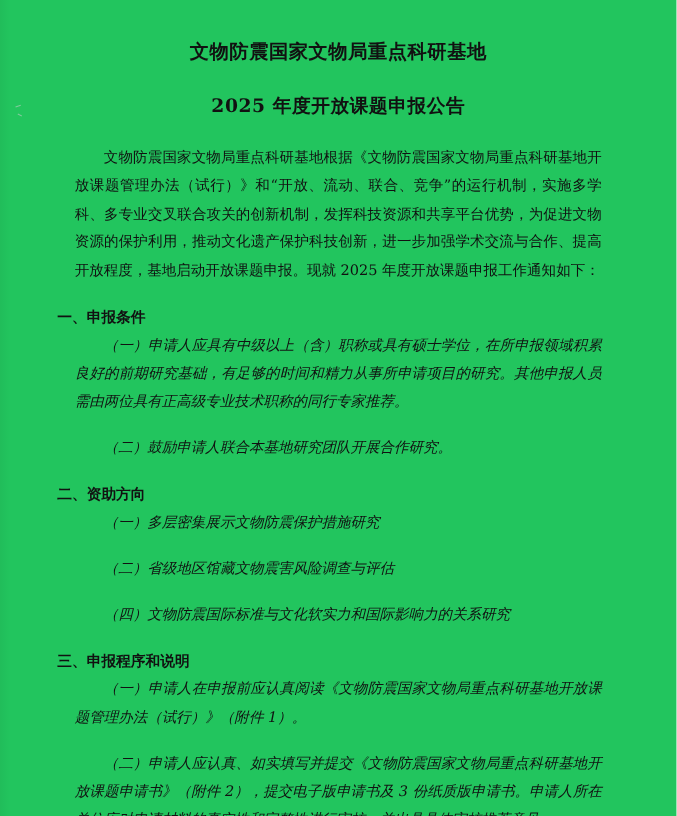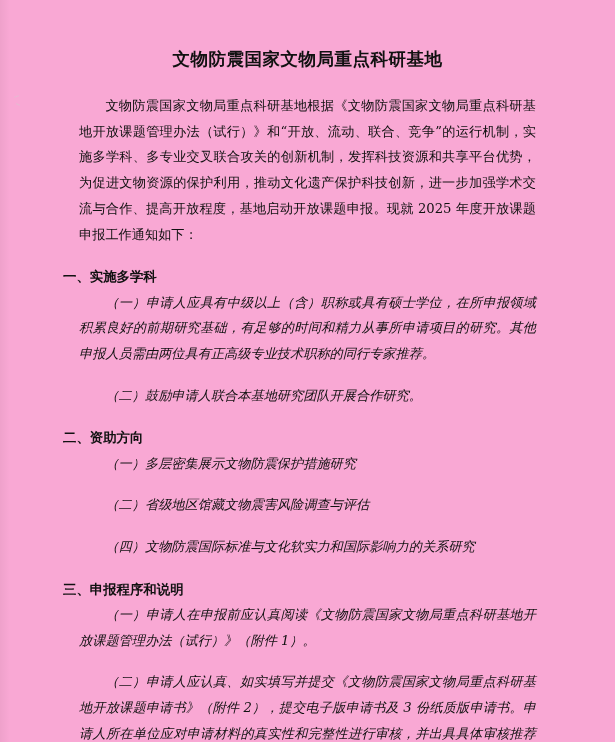--- a/index.html
+++ b/index.html
@@ -12,22 +12,22 @@
     height: 742px;
     font-family: "DejaVu Serif", "Liberation Serif", serif;
     color: #111111;
     overflow: hidden;
     position: relative;
   }
   .page {
     width: 615px;
     height: 742px;
     position: relative;
-    background: #f9a8d4;
-    padding: 11px;
+    background: #22c55e;
+    padding: 0;
     box-sizing: border-box;
   }
   .inner {
     padding: 26px 52px 0 52px;
     box-sizing: border-box;
   }
   .title-main {
     text-align: center;
     font-size: 17.5px;
     font-weight: bold;
@@ -84,24 +84,25 @@
 </head>
 <body>
 
 <div class="page">
   <div class="edge-shadow"></div>
   <div class="artifact a1"></div>
   <div class="artifact a2"></div>
 
   <div class="inner">
     <div class="title-main">文物防震国家文物局重点科研基地</div>
+    <div class="title-sub">2025 年度开放课题申报公告</div>
 
     <p class="para first">文物防震国家文物局重点科研基地根据《文物防震国家文物局重点科研基地开放课题管理办法（试行）》和“开放、流动、联合、竞争”的运行机制，实施多学科、多专业交叉联合攻关的创新机制，发挥科技资源和共享平台优势，为促进文物资源的保护利用，推动文化遗产保护科技创新，进一步加强学术交流与合作、提高开放程度，基地启动开放课题申报。现就 2025 年度开放课题申报工作通知如下：</p>
 
-    <div class="section-head">一、实施多学科</div>
+    <div class="section-head">一、申报条件</div>
     <p class="para sub">（一）申请人应具有中级以上（含）职称或具有硕士学位，在所申报领域积累良好的前期研究基础，有足够的时间和精力从事所申请项目的研究。其他申报人员需由两位具有正高级专业技术职称的同行专家推荐。</p>
     <p class="para sub">（二）鼓励申请人联合本基地研究团队开展合作研究。</p>
 
     <div class="section-head">二、资助方向</div>
     <p class="para sub">（一）多层密集展示文物防震保护措施研究</p>
     <p class="para sub">（二）省级地区馆藏文物震害风险调查与评估</p>
     <p class="para sub">（四）文物防震国际标准与文化软实力和国际影响力的关系研究</p>
 
     <div class="section-head">三、申报程序和说明</div>
     <p class="para sub">（一）申请人在申报前应认真阅读《文物防震国家文物局重点科研基地开放课题管理办法（试行）》（附件 1）。</p>

